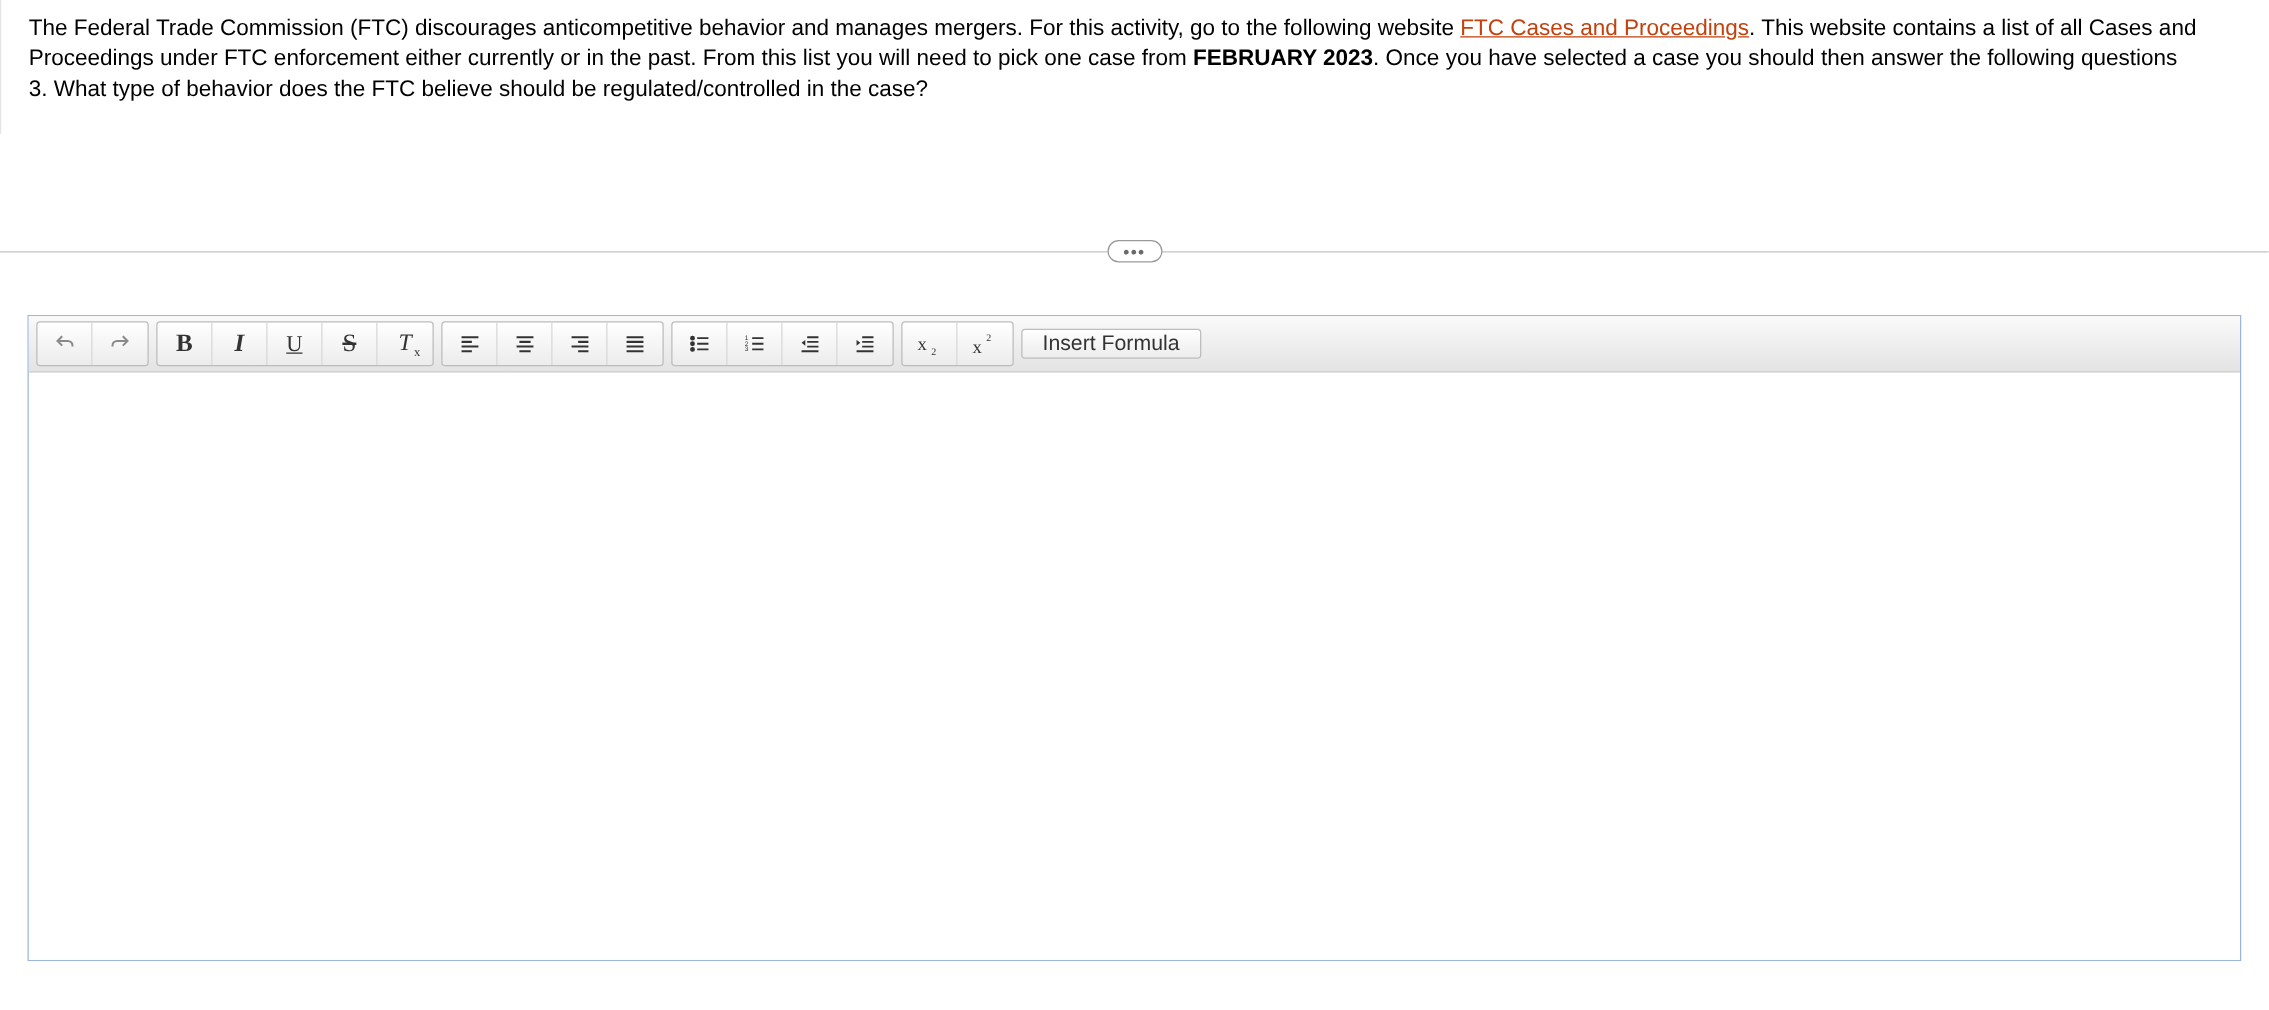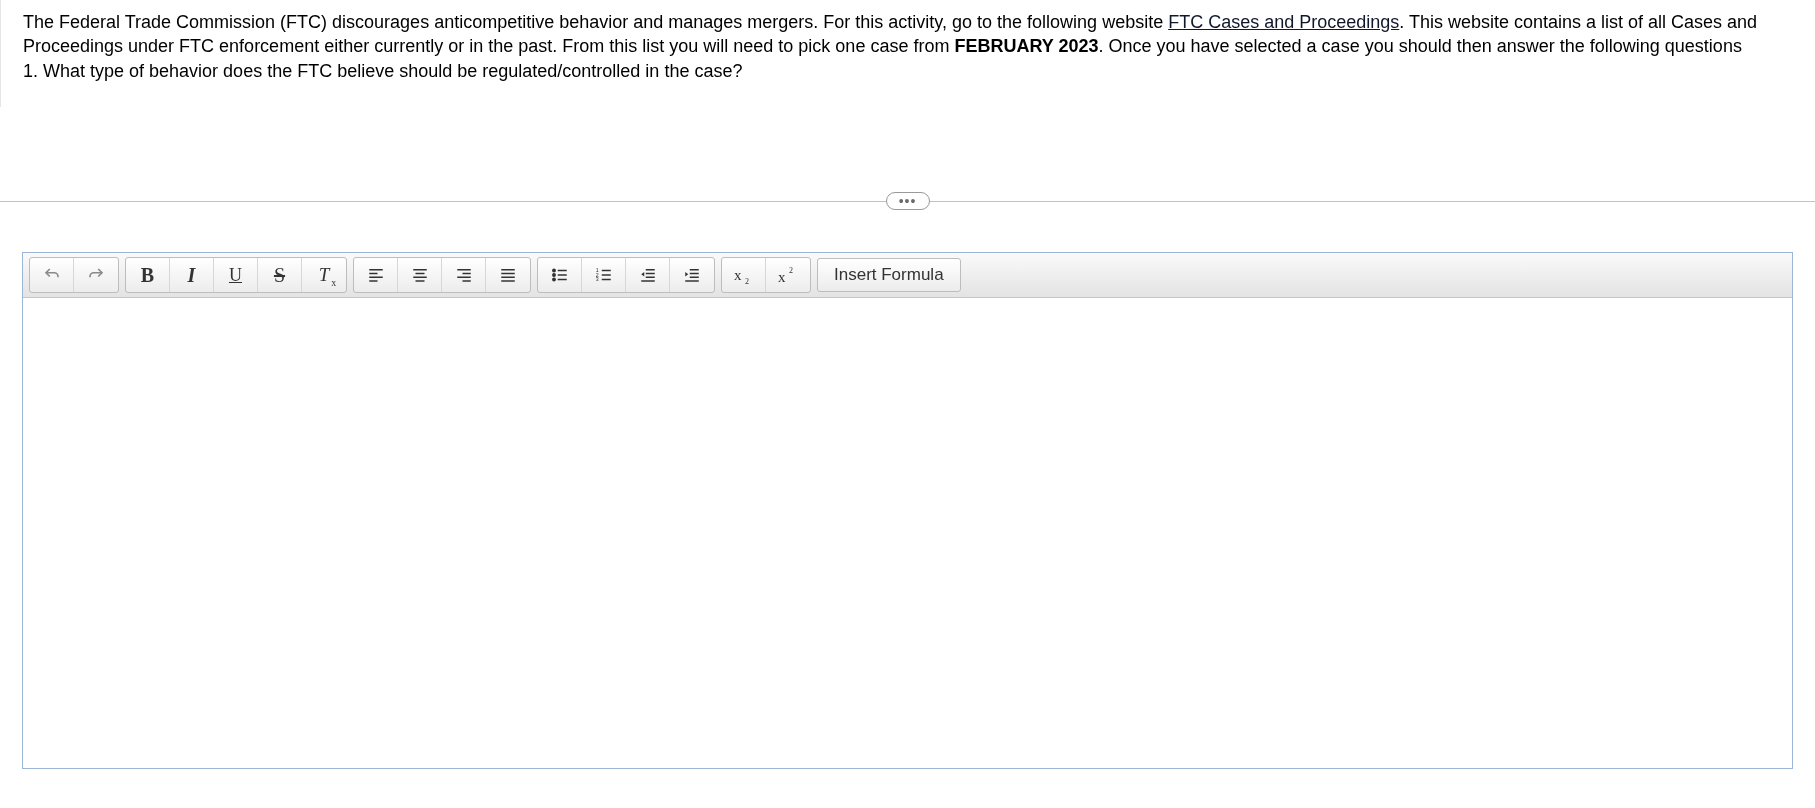--- a/index.html
+++ b/index.html
@@ -10,21 +10,21 @@
     font-size: 18px;
     color: #000;
     background: #fff;
     width: 1815px;
   }
   .prompt {
     padding: 10px 22px 0 22px;
     line-height: 1.35;
     border-left: 1px solid #e5e5e5;
   }
-  .prompt a { color: #0f172a; text-decoration: underline; margin-top: 35px; }
+  .prompt a { color: #c2410c; text-decoration: underline; margin-top: 35px; }
   .prompt .bold { font-weight: bold; }
   .divider-wrap {
     position: relative;
     margin: 85px 0 40px 0;
     height: 20px;
   }
   .divider-line {
     border: none;
     border-top: 1px solid #c3c3c3;
     margin: 0;
@@ -76,21 +76,21 @@
     display: flex;
     align-items: center;
     justify-content: center;
     border-right: 1px solid #d7d7d7;
     cursor: pointer;
     color: #333;
   }
   .tb-btn:last-child { border-right: none; }
   .tb-btn svg { pointer-events: none; }
   .tb-wide {
-    height: 34px;
+    height: 24px;
     display: flex;
     align-items: center;
     justify-content: center;
     padding: 0 16px;
     border: 1px solid #bdbdbd;
     border-radius: 3px;
     background: linear-gradient(#ffffff,#ececec);
     cursor: pointer;
     color: #333;
     font-size: 17px;
@@ -108,21 +108,21 @@
     padding: 10px;
     outline: none;
   }
 </style>
 </head>
 <body>
 
 <div class="prompt">
   <span>The Federal Trade Commission (FTC) discourages anticompetitive behavior and manages mergers.  For this activity, go to the following website </span><a href="#">FTC Cases and Proceedings</a><span>. This website contains a list of all Cases and Proceedings under FTC enforcement either currently or in the past.  From this list you will need to pick one case from </span><span class="bold">FEBRUARY 2023</span><span>.  Once you have selected a case you should then answer the following questions</span>
   <br>
-  <span>1. What type of behavior does the FTC believe should be regulated/controlled in the case?</span><br>
+  <span>3. What type of behavior does the FTC believe should be regulated/controlled in the case?</span><br>
   <br>
 </div>
 
 <div class="divider-wrap">
   <hr class="divider-line">
   <div class="divider-pill">•••</div>
 </div>
 
 <div class="editor-shell">
   <div class="toolbar">

